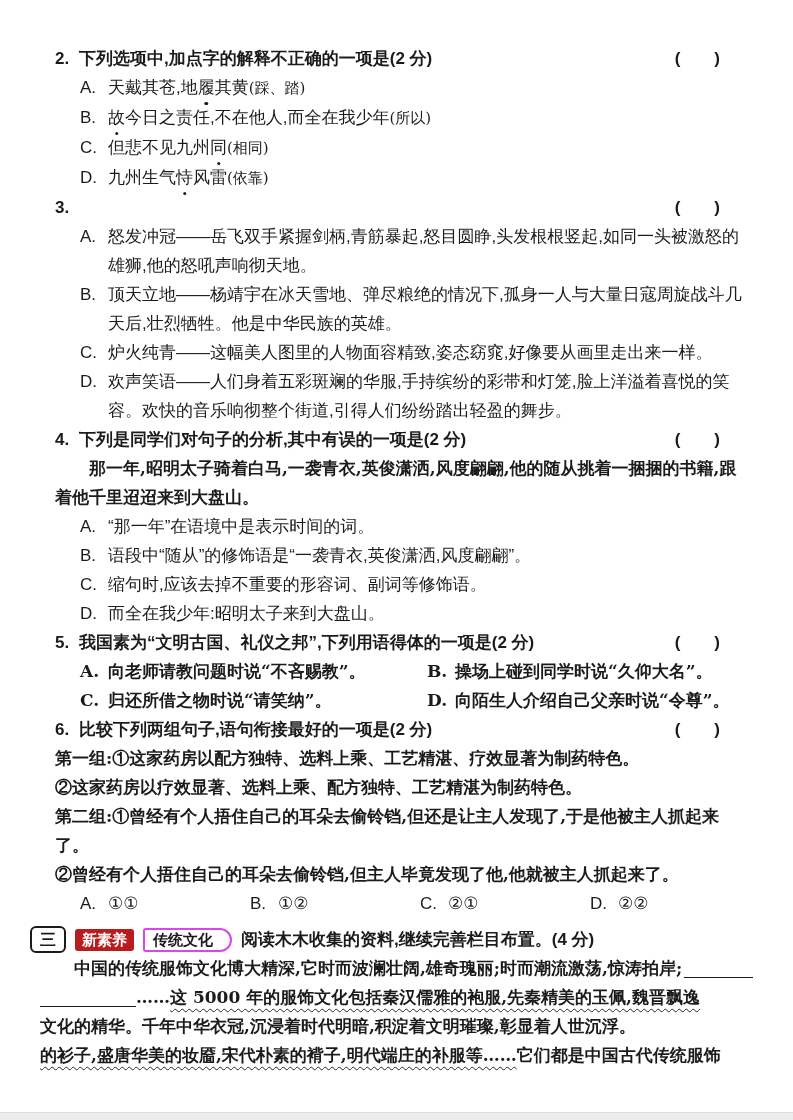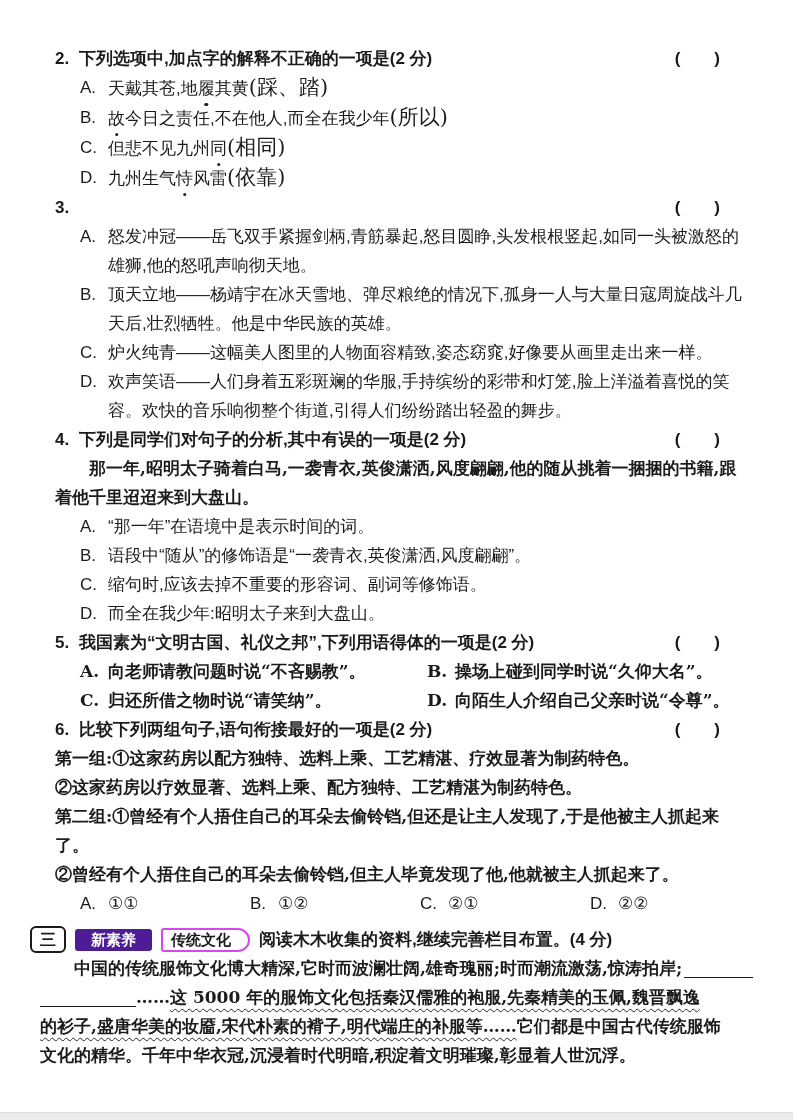--- a/index.html
+++ b/index.html
@@ -11,43 +11,43 @@
     font-size:17px; line-height:29px; color:#1b1b1b;
   }
   .stem { display:flex; font-weight:700; }
   .qnum { flex:none; width:24px; }
   .stem-text { white-space:nowrap; }
   .brk { margin-left:auto; margin-right:28px; flex:none; font-weight:700; }
   .opts { margin-left:25px; }
   .opt { display:flex; }
   .olabel { flex:none; width:28px; }
   .otext { flex:1; }
-  .note { font-family:"DejaVu Serif", serif; font-size:21px; }
+  .note { font-family:"DejaVu Serif", serif; font-size:15px; }
   .kai { font-family:"DejaVu Serif", serif;font-weight:bold; }
   .emph { position:relative; display:inline-block; }
   .emph::after {
     content:""; position:absolute; left:50%; bottom:-3px;
     transform:translateX(-50%);
     width:3.5px; height:3.5px; border-radius:50%; background:#1b1b1b;
   }
   .passage { text-indent:2em; }
   .group-line { }
   .row2 { display:flex; margin-left:25px; }
   .col5 { width:347px; display:flex; flex:none; }
   .col5 .otext { flex:none;text-align:right; }
   .q6opts { display:flex; margin-left:25px; }
   .o6 { width:170px; display:flex; flex:none; }
   .sec-head { display:flex; align-items:center; margin-left:-25px; margin-top:7px; gap:9px; font-weight:700; }
   .bnum {
     flex:none; border:2.5px solid #1b1b1b; border-radius:6px;
     padding:0 8px; height:23px; line-height:23px; font-size:16px;
   }
   .btag1 {
-    flex:none; background:#4c1d95; color:#ffffff; border-radius:3px;
-    padding:0 16px; height:22px; line-height:22px; font-size:15px;
+    flex:none; background:#b91c1c; color:#ffffff; border-radius:3px;
+    padding:0 7px; height:22px; line-height:22px; font-size:15px;
   }
   .btag2 {
     flex:none; border:2px solid #d946ef; border-radius:3px 13px 13px 3px;
     padding:0 17px 0 8px; height:20px; line-height:20px; font-size:15px;
   }
   .sec-title { white-space:nowrap; }
   .sec-body { margin-left:-15px; margin-right:-5px; }
   .pline { display:flex; white-space:nowrap;text-align:center; }
   .p-indent { flex:none; width:2em; }
   .blank { border-bottom:1.5px solid #1b1b1b; height:23px; align-self:flex-start; }
@@ -216,23 +216,23 @@
         <span class="p-indent"></span>
         <span>中国的传统服饰文化博大精深,它时而波澜壮阔,雄奇瑰丽;时而潮流激荡,惊涛拍岸;</span>
         <span class="blank grow"></span>
       </div>
       <div class="pline">
         <span class="blank lead"></span>
         <span>……</span>
         <span class="wavy">这 5000 年的服饰文化包括秦汉儒雅的袍服,先秦精美的玉佩,魏晋飘逸</span>
       </div>
       <div class="pline">
+        <span>文化的精华。千年中华衣冠,沉浸着时代明暗,积淀着文明璀璨,彰显着人世沉浮。</span>
+      </div>
+      <div class="pline">
         <span class="wavy">的衫子,盛唐华美的妆靥,宋代朴素的褙子,明代端庄的补服等……</span>
         <span>它们都是中国古代传统服饰</span>
       </div>
-      <div class="pline">
-        <span>文化的精华。千年中华衣冠,沉浸着时代明暗,积淀着文明璀璨,彰显着人世沉浮。</span>
-      </div>
     </div>
   </div>
 
   <div class="bottom-bar"></div>
 </div>
 
 </body></html>

